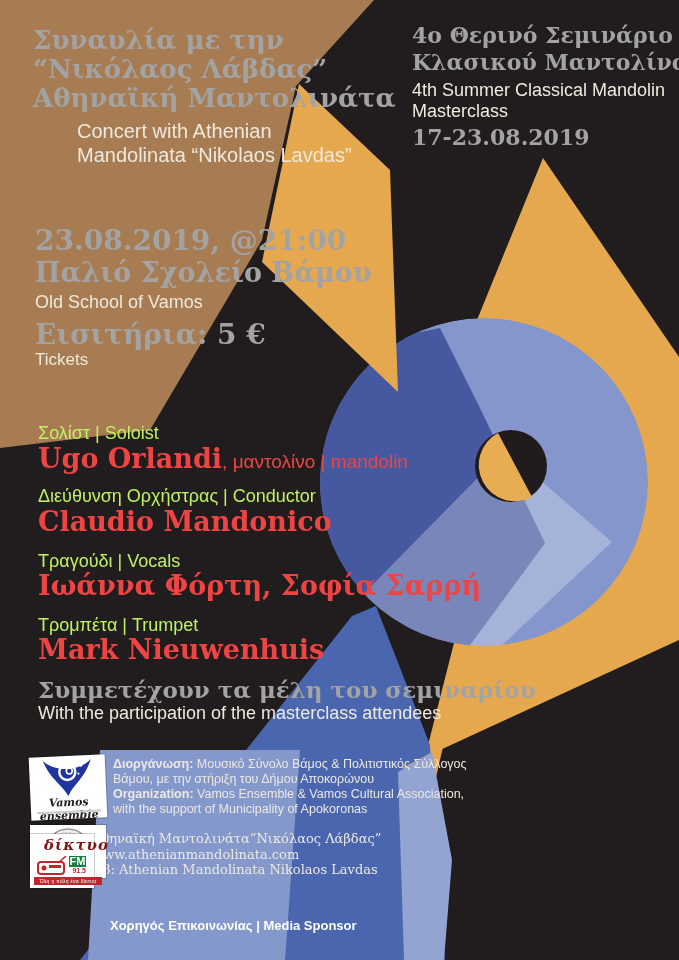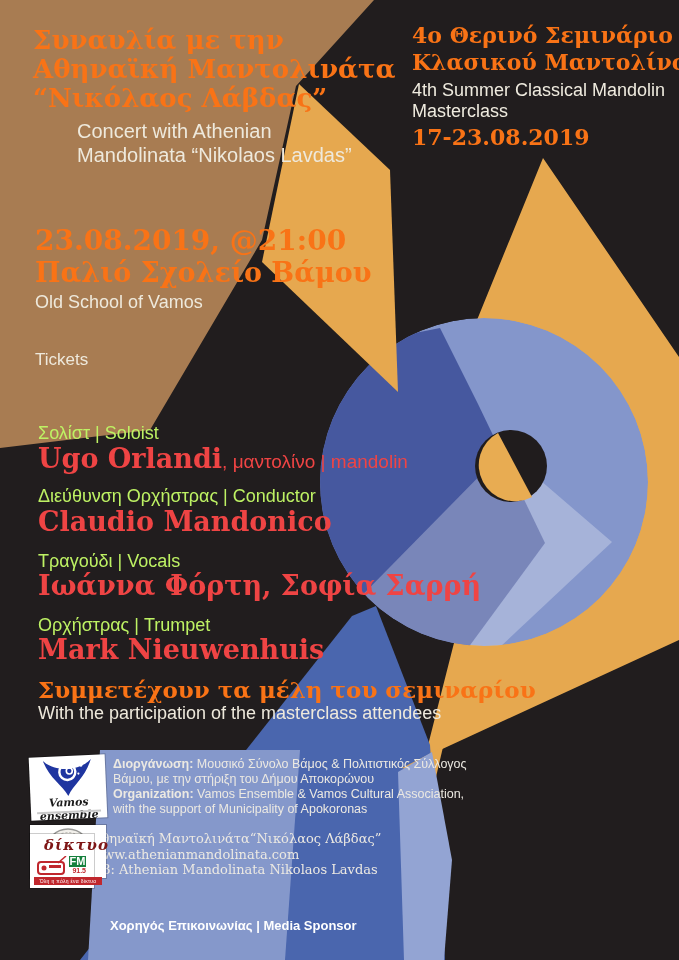--- a/index.html
+++ b/index.html
@@ -5,21 +5,21 @@
   html,body{margin:0;padding:0;background:#111;}
   #poster{
     position:relative;width:679px;height:960px;overflow:hidden;
     background:#211D1E;
     font-family:"Liberation Sans", sans-serif;
   }
   #art{position:absolute;left:0;top:0;width:679px;height:960px;}
   .txt{position:absolute;white-space:nowrap;z-index:2;}
   .serifbold{font-family:"DejaVu Serif", serif;font-weight:700;}
   .sans{font-family:"Liberation Sans", sans-serif;font-weight:400;}
-  .cream{color:#f97316;}
+  .cream{color:#a3a3a3;}
   .cream2{color:#EEE9DC;}
 
   .tl-title{left:33px;top:26px;font-size:26px;line-height:29px;}
   .tl-sub{left:33px;top:119px;font-size:20px;line-height:24px;margin-left:44px;}
   .tr-title{left:412px;top:22px;font-size:22px;line-height:27px;}
   .tr-sub{left:412px;top:80px;font-size:18px;line-height:21px;color:#EFEBDF;}
   .tr-dates{left:412px;top:124px;font-size:22px;}
 
   .ev-datetime{left:35px;top:224px;font-size:28px;}
   .ev-venue{left:35px;top:257px;font-size:27px;}
@@ -82,53 +82,54 @@
       <polygon points="478,404 545,543 468,648 298,612 305,355 440,328" fill="#46589F"></polygon>
       <polygon points="330,628 505,450 612,542 452,692" fill="#FFFFFF" opacity="0.28"></polygon>
     </g>
     <circle cx="511" cy="466" r="36" fill="#201C1D"></circle>
     <path d="M 498,433 A 36 36 0 1 0 532,497 Z" fill="#E8AC52"></path>
     <polygon points="299,84 390,170 398,392 262,262" fill="#E6A84F"></polygon>
   </svg>
 
   <div class="txt tl-title serifbold cream">
     <div>Συναυλία με την</div>
+    <div>“Νικόλαος Λάβδας”</div>
     <div>Αθηναϊκή Μαντολινάτα</div>
-    <div>“Νικόλαος Λάβδας”</div>
   </div>
   <div class="txt tl-sub sans cream2">
     <div>Concert with Athenian</div>
     <div>Mandolinata “Nikolaos Lavdas”</div>
   </div>
 
   <div class="txt tr-title serifbold cream">
     <div>4ο Θερινό Σεμινάριο</div>
     <div>Κλασικού Μαντολίνου</div>
   </div>
   <div class="txt tr-sub sans">
     <div>4th Summer Classical Mandolin</div>
     <div>Masterclass</div>
   </div>
   <div class="txt tr-dates serifbold cream">17-23.08.2019</div>
 
   <div class="txt ev-datetime serifbold cream">23.08.2019, @21:00</div>
   <div class="txt ev-venue serifbold cream">Παλιό Σχολείο Βάμου</div>
   <div class="txt ev-venue-en sans cream2">Old School of Vamos</div>
+  <div class="txt ev-tickets serifbold cream">Εισιτήρια: 5 €</div>
   <div class="txt ev-tickets-en sans cream2">Tickets</div>
 
   <div class="txt role sans r1">Σολίστ | Soloist</div>
   <div class="txt name serifbold n1"><span>Ugo Orlandi</span><span class="suffix">, μαντολίνο | mandolin</span></div>
 
   <div class="txt role sans r2">Διεύθυνση Ορχήστρας  | Conductor</div>
   <div class="txt name serifbold n2"><span>Claudio Mandonico</span><span class="suffix"></span></div>
 
   <div class="txt role sans r3">Τραγούδι | Vocals</div>
   <div class="txt name serifbold n3"><span>Ιωάννα Φόρτη, Σοφία Σαρρή</span><span class="suffix"></span></div>
 
-  <div class="txt role sans r4">Ορχήστρας | Trumpet</div>
+  <div class="txt role sans r4">Τρομπέτα | Trumpet</div>
   <div class="txt part-gr serifbold cream">Συμμετέχουν τα μέλη του σεμιναρίου</div>
 
   <div class="txt name serifbold n4"><span>Mark Nieuwenhuis</span><span class="suffix"></span></div>
   <div class="txt part-en sans cream2">With the participation of the masterclass attendees</div>
 
   <div class="txt org-block">
     <div><b>Διοργάνωση:</b><span> Μουσικό Σύνολο Βάμος &amp; Πολιτιστικός Σύλλογος</span></div>
     <div>Βάμου, με την στήριξη του Δήμου Αποκορώνου</div>
     <div><b>Organization:</b><span> Vamos Ensemble &amp; Vamos Cultural Association,</span></div>
     <div>with the support of Municipality of Apokoronas</div>

